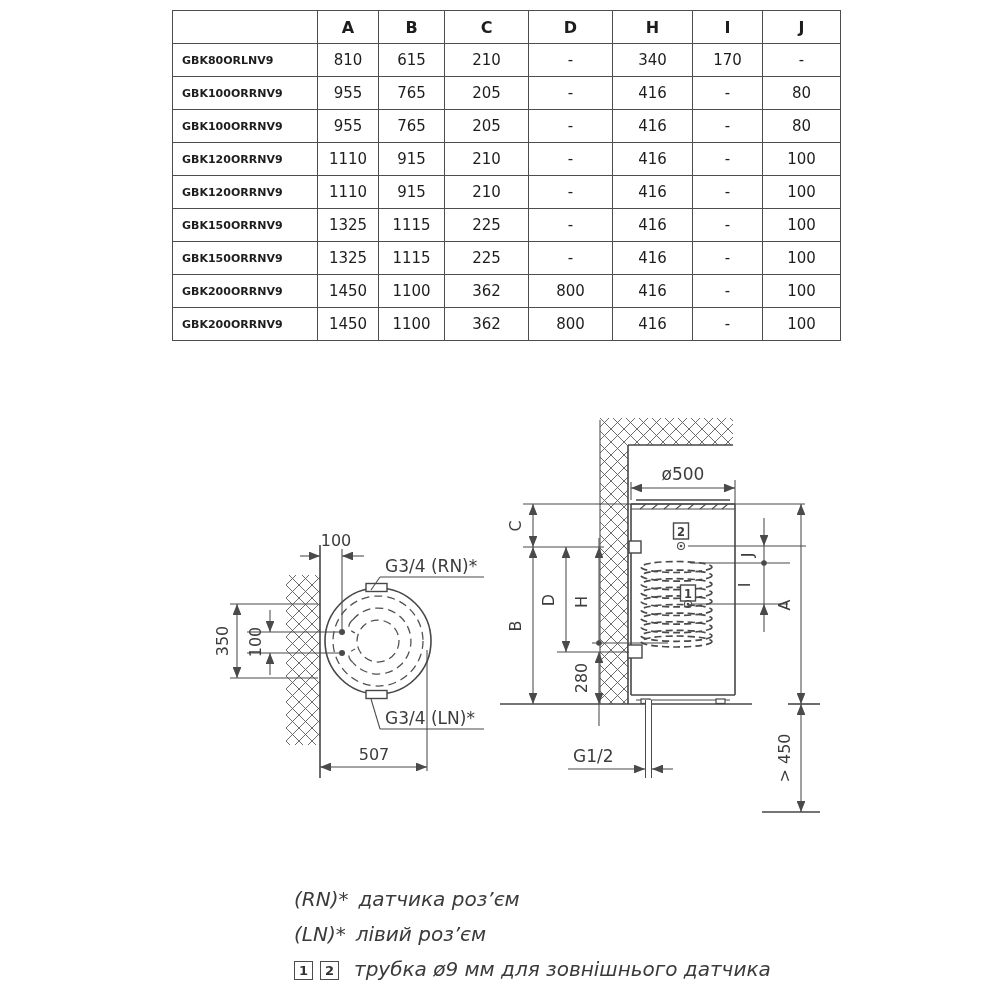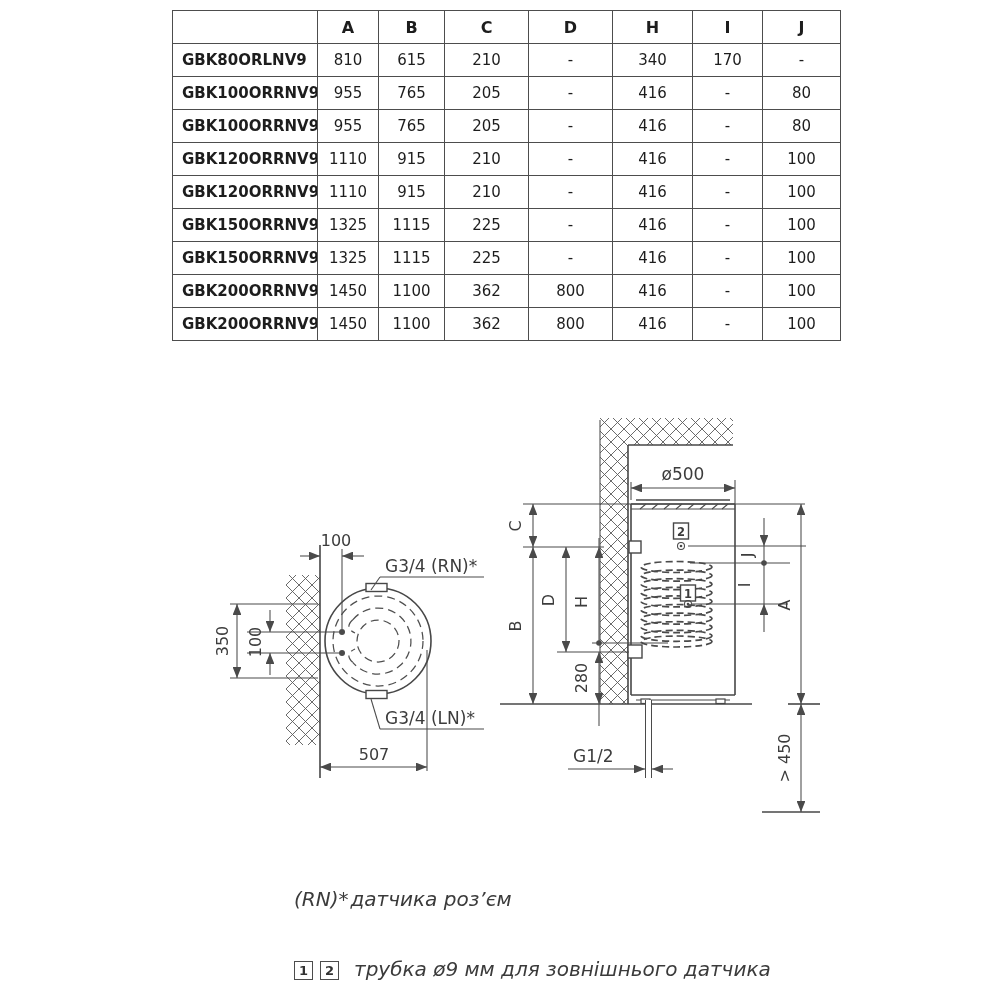--- a/index.html
+++ b/index.html
@@ -6,37 +6,37 @@
   .canvas{position:relative;width:1000px;height:1000px;background:#ffffff;
           font-family:"DejaVu Sans","Liberation Sans",sans-serif;overflow:hidden;}
 
   
   table.spec{position:absolute;left:172px;top:10px;width:668px;
              border-collapse:collapse;table-layout:fixed;}
   table.spec th, table.spec td{border:1px solid #4d4d4d;height:32px;
              font-size:15px;color:#1d1d1d;text-align:center;vertical-align:middle;
              padding:0;overflow:hidden;white-space:nowrap;}
   table.spec th{font-weight:bold;font-size:16px;}
-  table.spec td.model{font-weight:bold;text-align:left;padding-left:9px;font-size:15px;}
+  table.spec td.model{font-weight:bold;text-align:left;padding-left:9px;font-size:11px;}
 
   
   svg.drawing{position:absolute;left:180px;top:385px;}
   svg.drawing text{fill:#3c3c3c;font-family:"DejaVu Sans","Liberation Sans",sans-serif;}
   .ol{stroke:#474747;stroke-width:1.6;fill:none;}
   .dm{stroke:#4a4a4a;stroke-width:1.05;fill:none;}
   .dsh{stroke:#4f4f4f;stroke-width:1.25;fill:none;stroke-dasharray:8 5;}
   .coil{stroke:#4a4a4a;stroke-width:1.7;fill:none;stroke-dasharray:7 4;}
   .dimtxt{font-size:16px;}
   .lbltxt{font-size:17px;}
   .boxdig{font-size:11.5px;font-weight:bold;}
 
   
   .legend-line{position:absolute;left:294px;height:30px;line-height:30px;
                font-size:20px;font-style:italic;color:#3b3b3b;white-space:nowrap;}
-  .legend-prefix{margin-right:2px;}
+  .legend-prefix{margin-right:10px;}
   .marker-box{display:inline-block;width:17px;height:17px;border:1.6px solid #4c4c4c;
               font-style:normal;font-size:13px;font-weight:bold;line-height:17px;
               text-align:center;vertical-align:1px;margin-right:7px;color:#333;}
   .legend-sensors-text{margin-left:8px;}
 </style>
 </head>
 <body>
 
 <div class="canvas">
 
@@ -308,17 +308,20 @@
 
       <line class="dm" x1="801" y1="704" x2="801" y2="812" marker-start="url(#arw)" marker-end="url(#arw)"></line>
       <line class="ol" x1="762" y1="812" x2="820" y2="812"></line>
       <text class="dimtxt" transform="rotate(-90 790 758)" x="790" y="758" text-anchor="middle">&gt; 450</text>
     </g>
   </svg>
 
   <div class="legend-line" style="top:884px;">
     <span class="legend-prefix">(RN)*</span><span>датчика роз’єм</span>
   </div>
+  <div class="legend-line" style="top:919px;">
+    <span class="legend-prefix">(LN)*</span><span>лівий роз’єм</span>
+  </div>
   <div class="legend-line" style="top:954px;">
     <span class="marker-box">1</span><span class="marker-box">2</span><span class="legend-sensors-text">трубка ø9 мм для зовнішнього датчика</span>
   </div>
 
 </div>
 
 </body></html>

